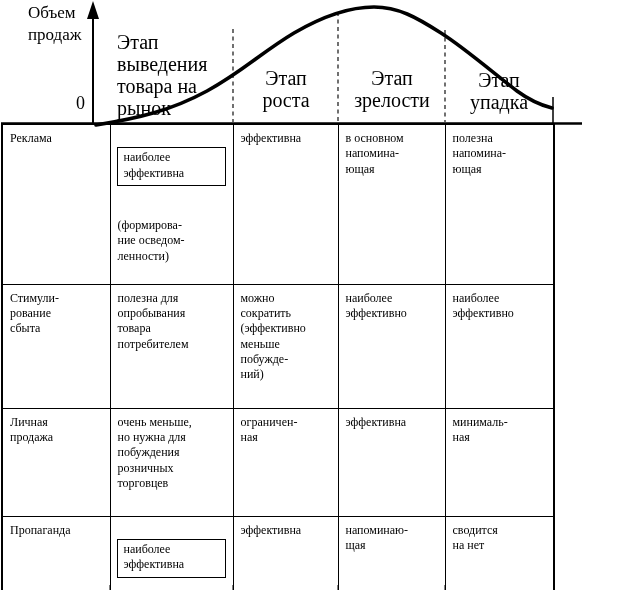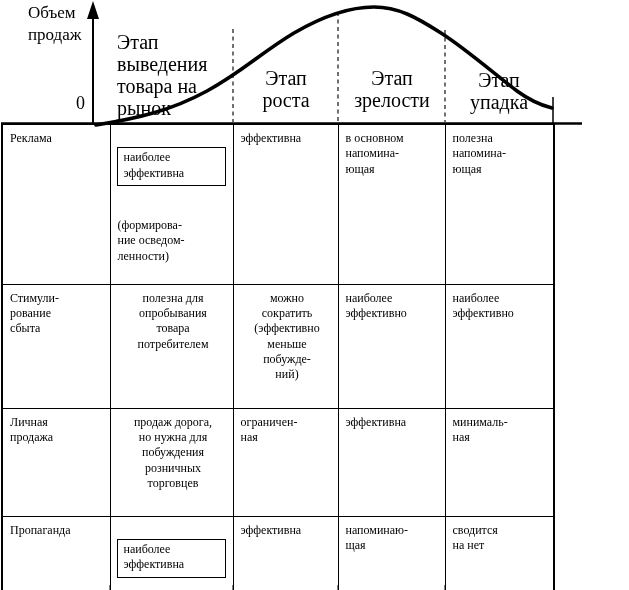--- a/index.html
+++ b/index.html
@@ -28,21 +28,21 @@
   #lifecycle-table td{
     border:1px solid #000;font-size:12px;line-height:1.28;
     vertical-align:top;padding:6px 4px 4px 7px;white-space:pre-line;
     overflow:hidden;
   }
   #lifecycle-table{border:2px solid #000;}
   tr.r1{height:115px;} tr.r2{height:124px;padding-left:33px;} tr.r3{height:108px;padding-left:45px;} tr.r4{height:115px;}
   td.tool{vertical-align:middle;padding-left:12px;}
   td.vc{vertical-align:middle;}
   td.pta{padding-top:6px;}
-  td.ptb{padding-top:10px;text-align:center;}
+  td.ptb{padding-top:10px;}
   td.ptc{padding-top:27px;margin-left:12px;}
   td.ptd{padding-top:31px;}
   .hlbox{
     display:inline-block;border:1.4px solid #000;min-width:96px;
     padding:2px 5px 4px 6px;margin:1px 0 4px -1px;white-space:pre-line;
   }
   .note{white-space:pre-line;margin-top:28px;}
 </style>
 </head>
 <body>
@@ -131,21 +131,21 @@
 побужде-
 ний)</td>
         <td class="vc">наиболее
 эффективно</td>
         <td class="vc">наиболее
 эффективно</td>
       </tr>
       <tr class="r3">
         <td class="tool">Личная
 продажа</td>
-        <td class="ptb">продаж дорога,
+        <td class="ptb">очень меньше,
 но нужна для
 побуждения
 розничных
 торговцев</td>
         <td class="ptc">ограничен-
 ная</td>
         <td class="ptc">эффективна</td>
         <td class="ptc">минималь-
 ная</td>
       </tr>

